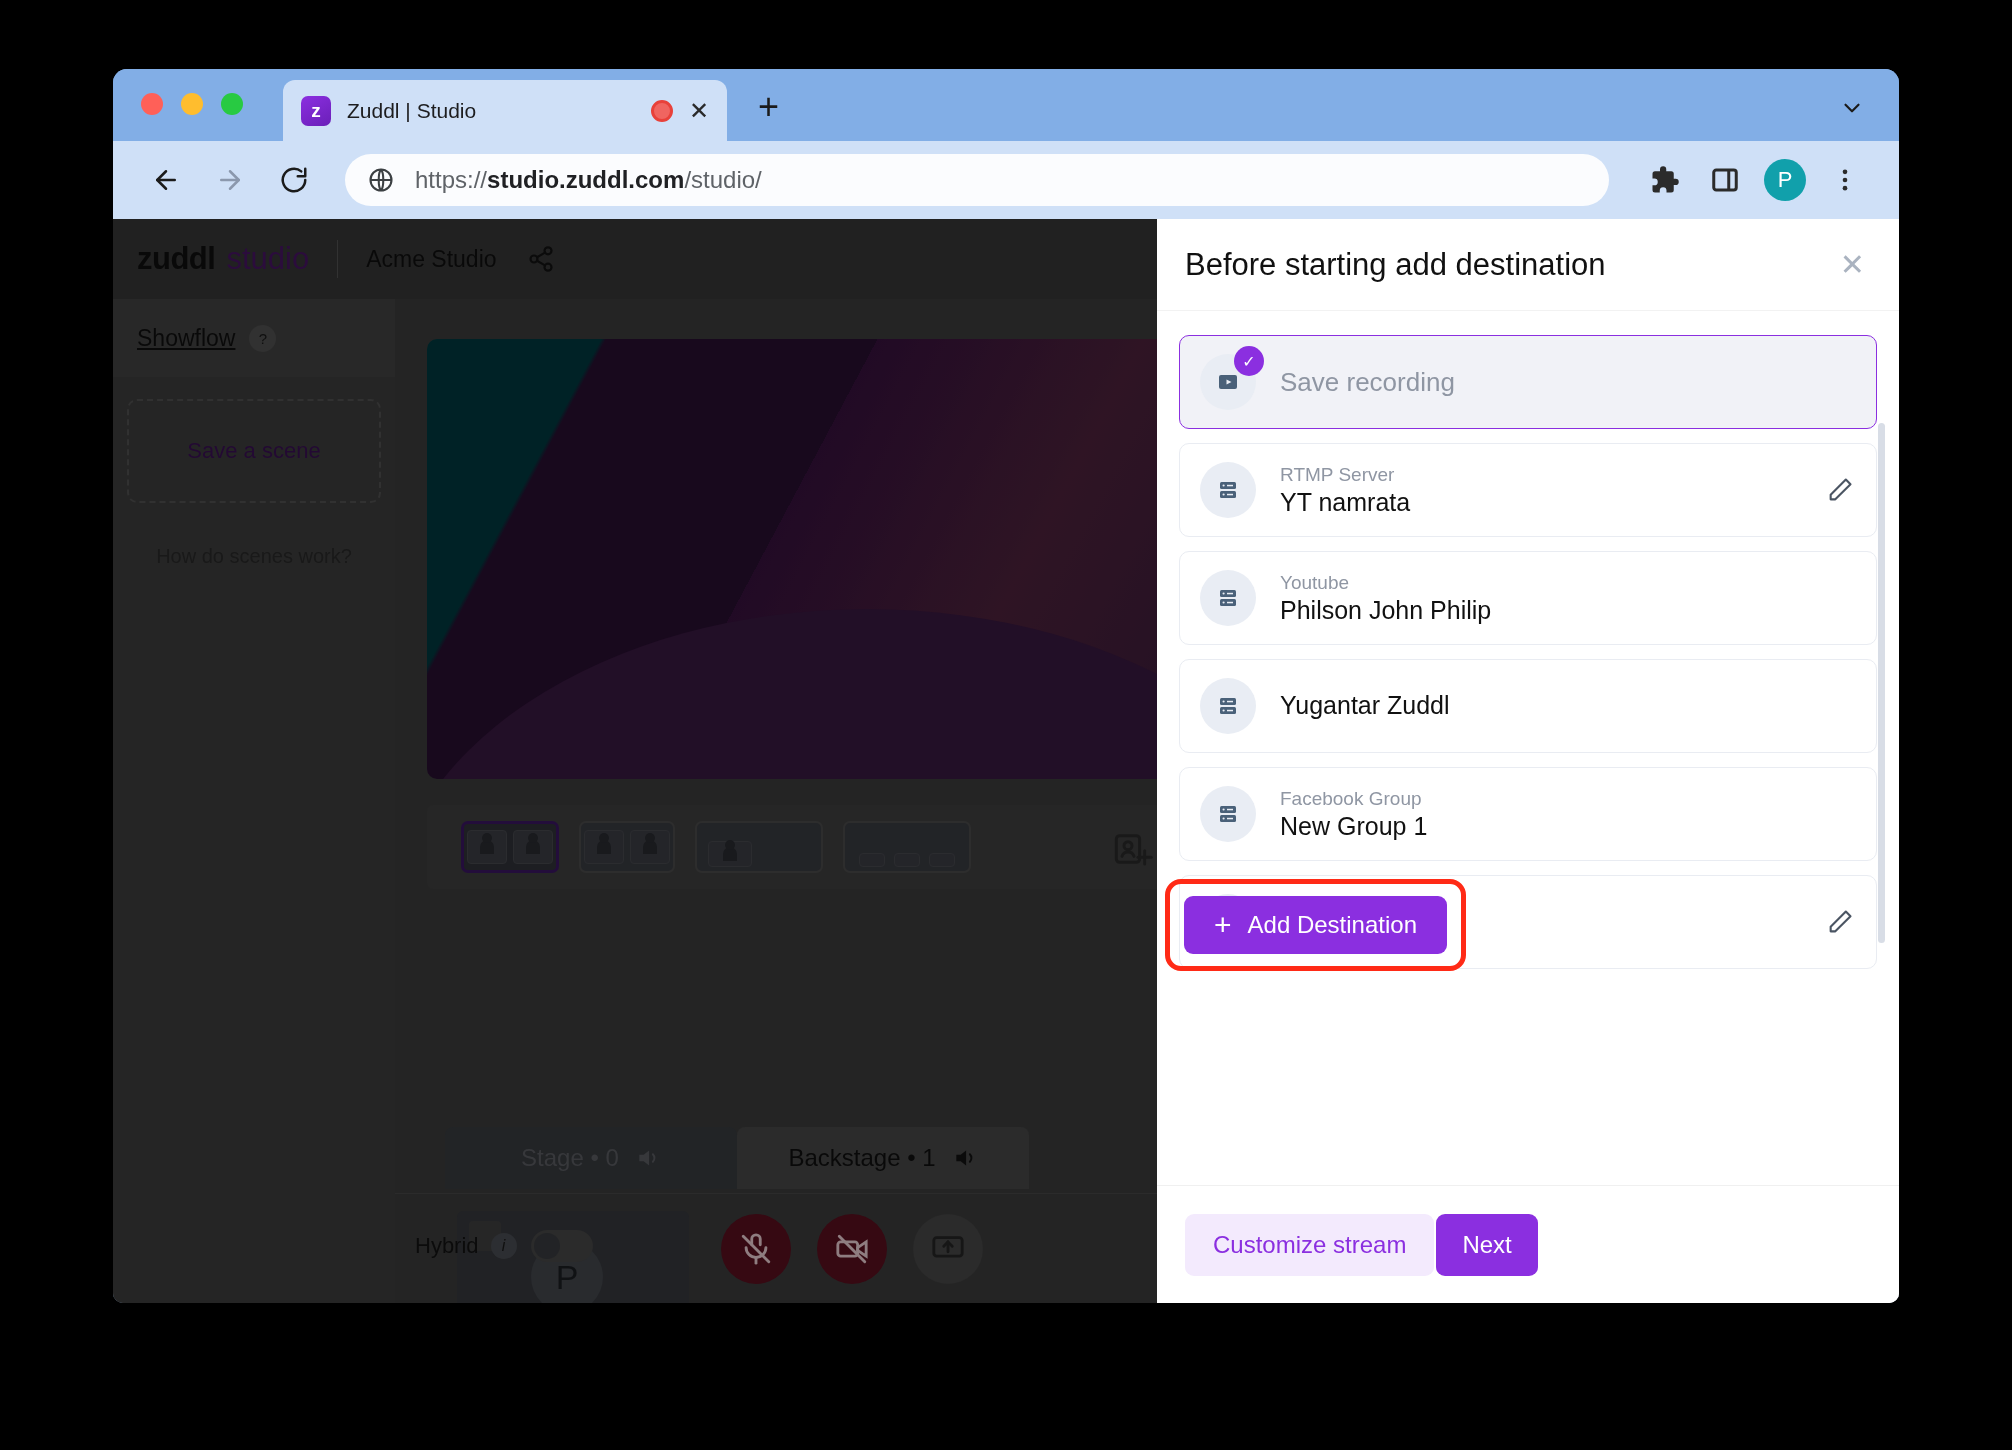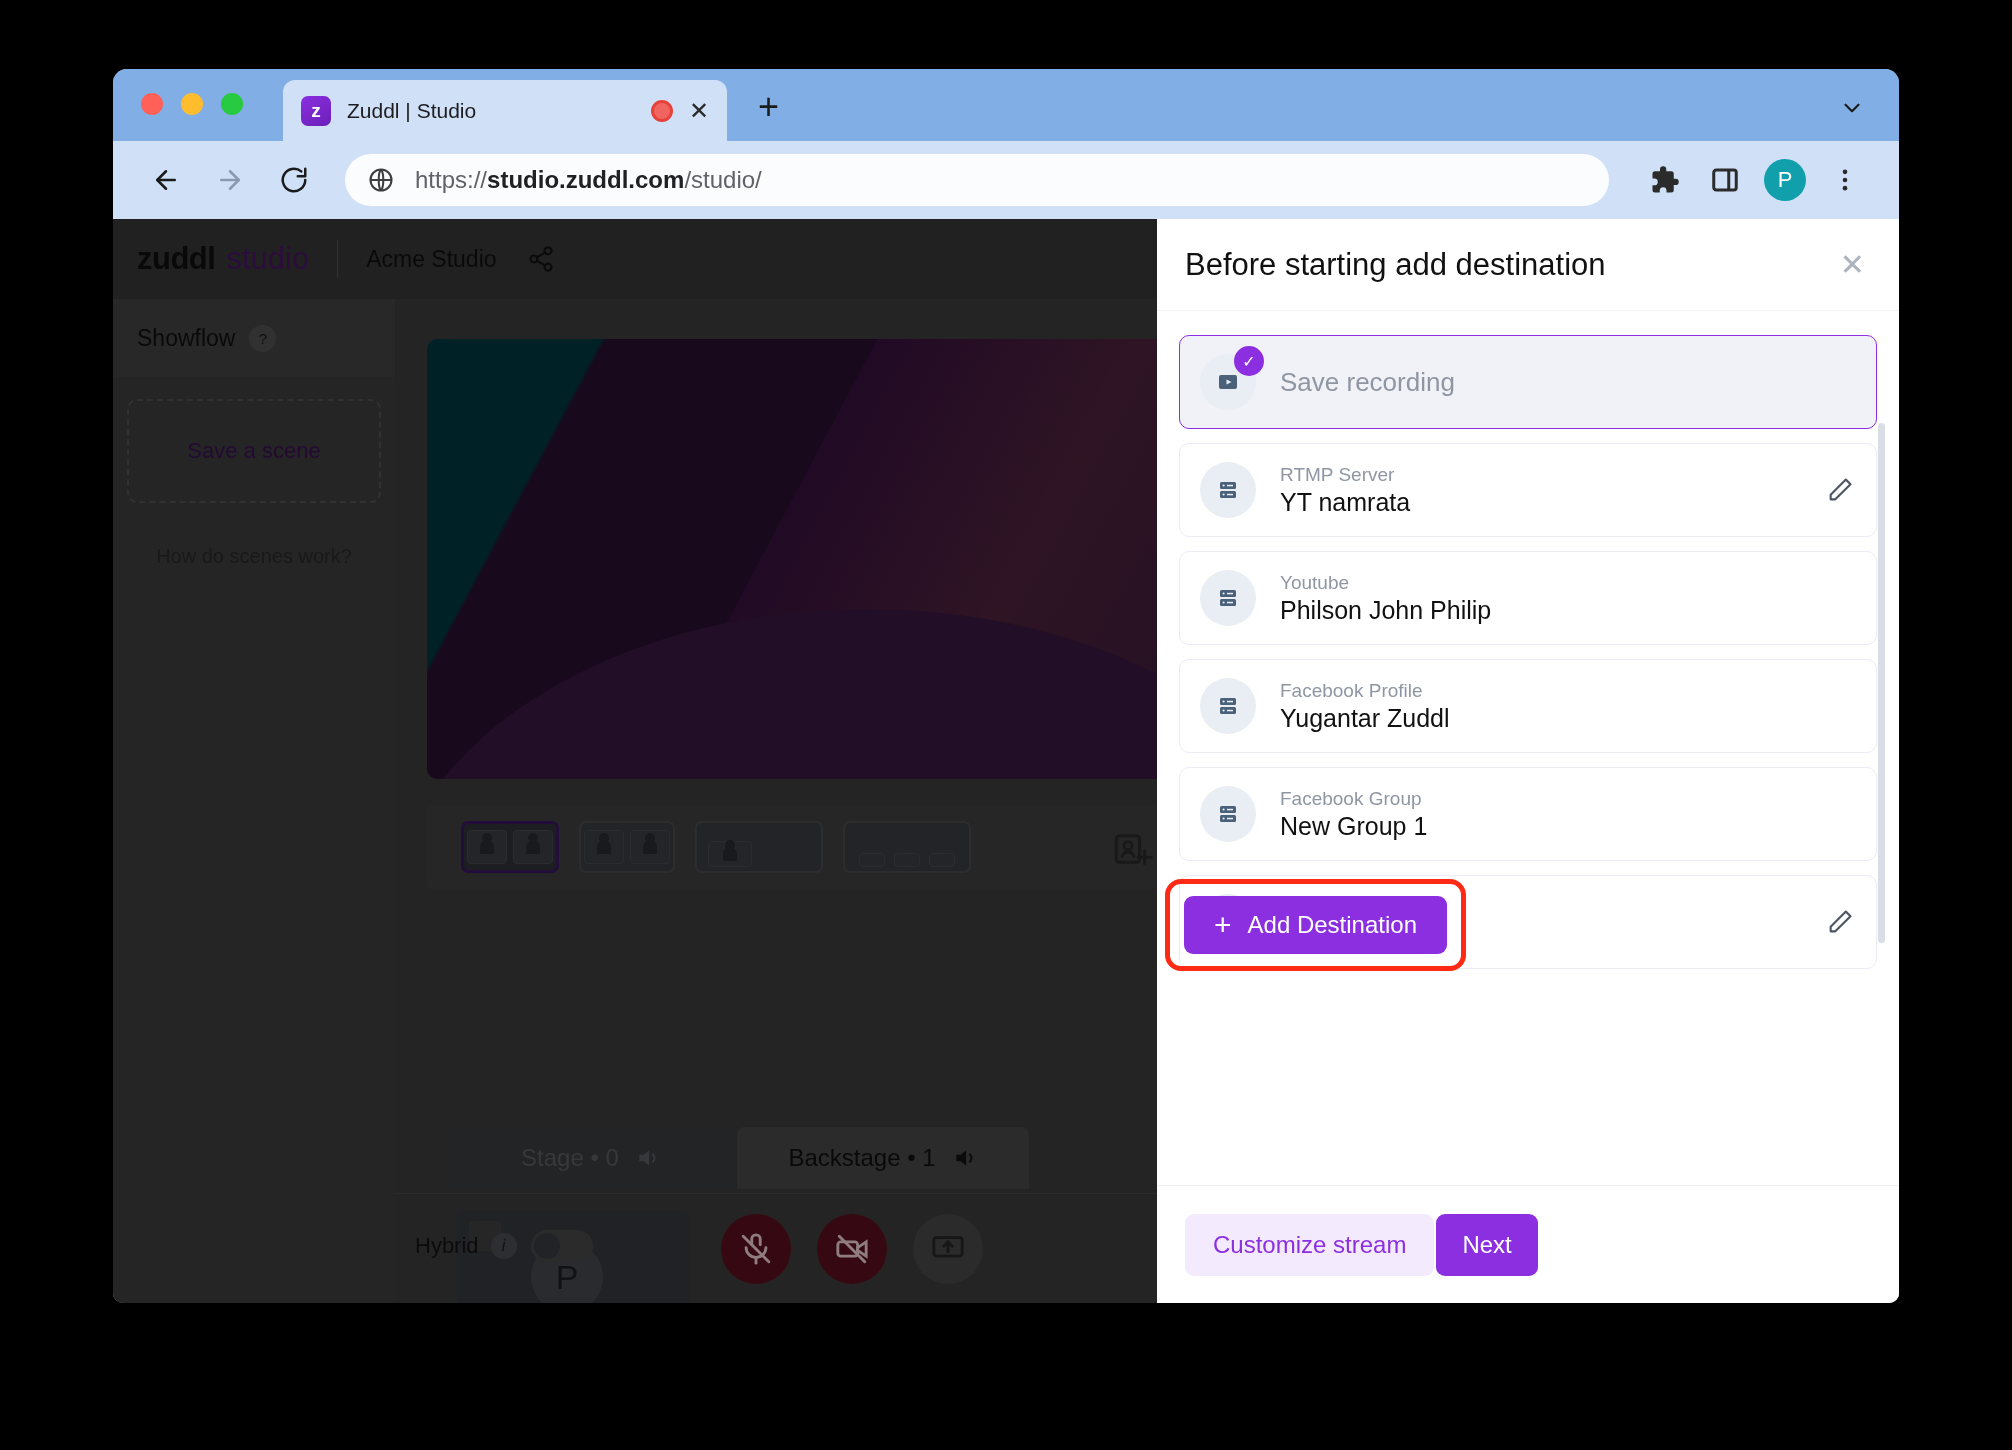--- a/index.html
+++ b/index.html
@@ -143,21 +143,21 @@
   
   #sidebar {
     position: absolute; left: 0; top: 80px;
     width: 282px; height: 1004px;
     background: #414141;
   }
   #showflow-row {
     height: 78px; display: flex; align-items: center;
     padding-left: 24px; background: #464646;
   }
-  #showflow-label { font-size: 23px; color: #111; }
+  #showflow-label { font-size: 23px; color: #111; text-decoration: underline; }
   #showflow-help {
     width: 27px; height: 27px; border-radius: 50%;
     background: #555; color: #1a1a1a; font-size: 15px;
     display: flex; align-items: center; justify-content: center;
     margin-left: 14px; cursor: pointer;
   }
   #save-scene-box {
     margin: 22px 14px 0 14px; height: 104px;
     border: 2px dashed #555; border-radius: 10px;
     display: flex; align-items: center; justify-content: center;
@@ -664,21 +664,20 @@
               <svg width="24" height="24" viewBox="0 0 24 24" fill="#4a6179">
                   <rect x="4" y="4" width="16" height="7" rx="1.5"></rect>
                   <rect x="4" y="13" width="16" height="7" rx="1.5"></rect>
                   <circle cx="7.6" cy="7.5" r="1.1" fill="#e9edf4"></circle>
                   <circle cx="7.6" cy="16.5" r="1.1" fill="#e9edf4"></circle>
                   <rect x="11" y="6.8" width="6" height="1.5" fill="#e9edf4"></rect>
                   <rect x="11" y="15.8" width="6" height="1.5" fill="#e9edf4"></rect>
                 </svg>
             </div>
             <div class="dest-text">
-              <div class="dest-type">Facebook Profile</div>
               <div class="dest-name">Yugantar Zuddl</div>
             </div>
           </div>
 
           <div class="dest-card">
             <div class="dest-avatar">
               <svg width="24" height="24" viewBox="0 0 24 24" fill="#4a6179">
                   <rect x="4" y="4" width="16" height="7" rx="1.5"></rect>
                   <rect x="4" y="13" width="16" height="7" rx="1.5"></rect>
                   <circle cx="7.6" cy="7.5" r="1.1" fill="#e9edf4"></circle>

